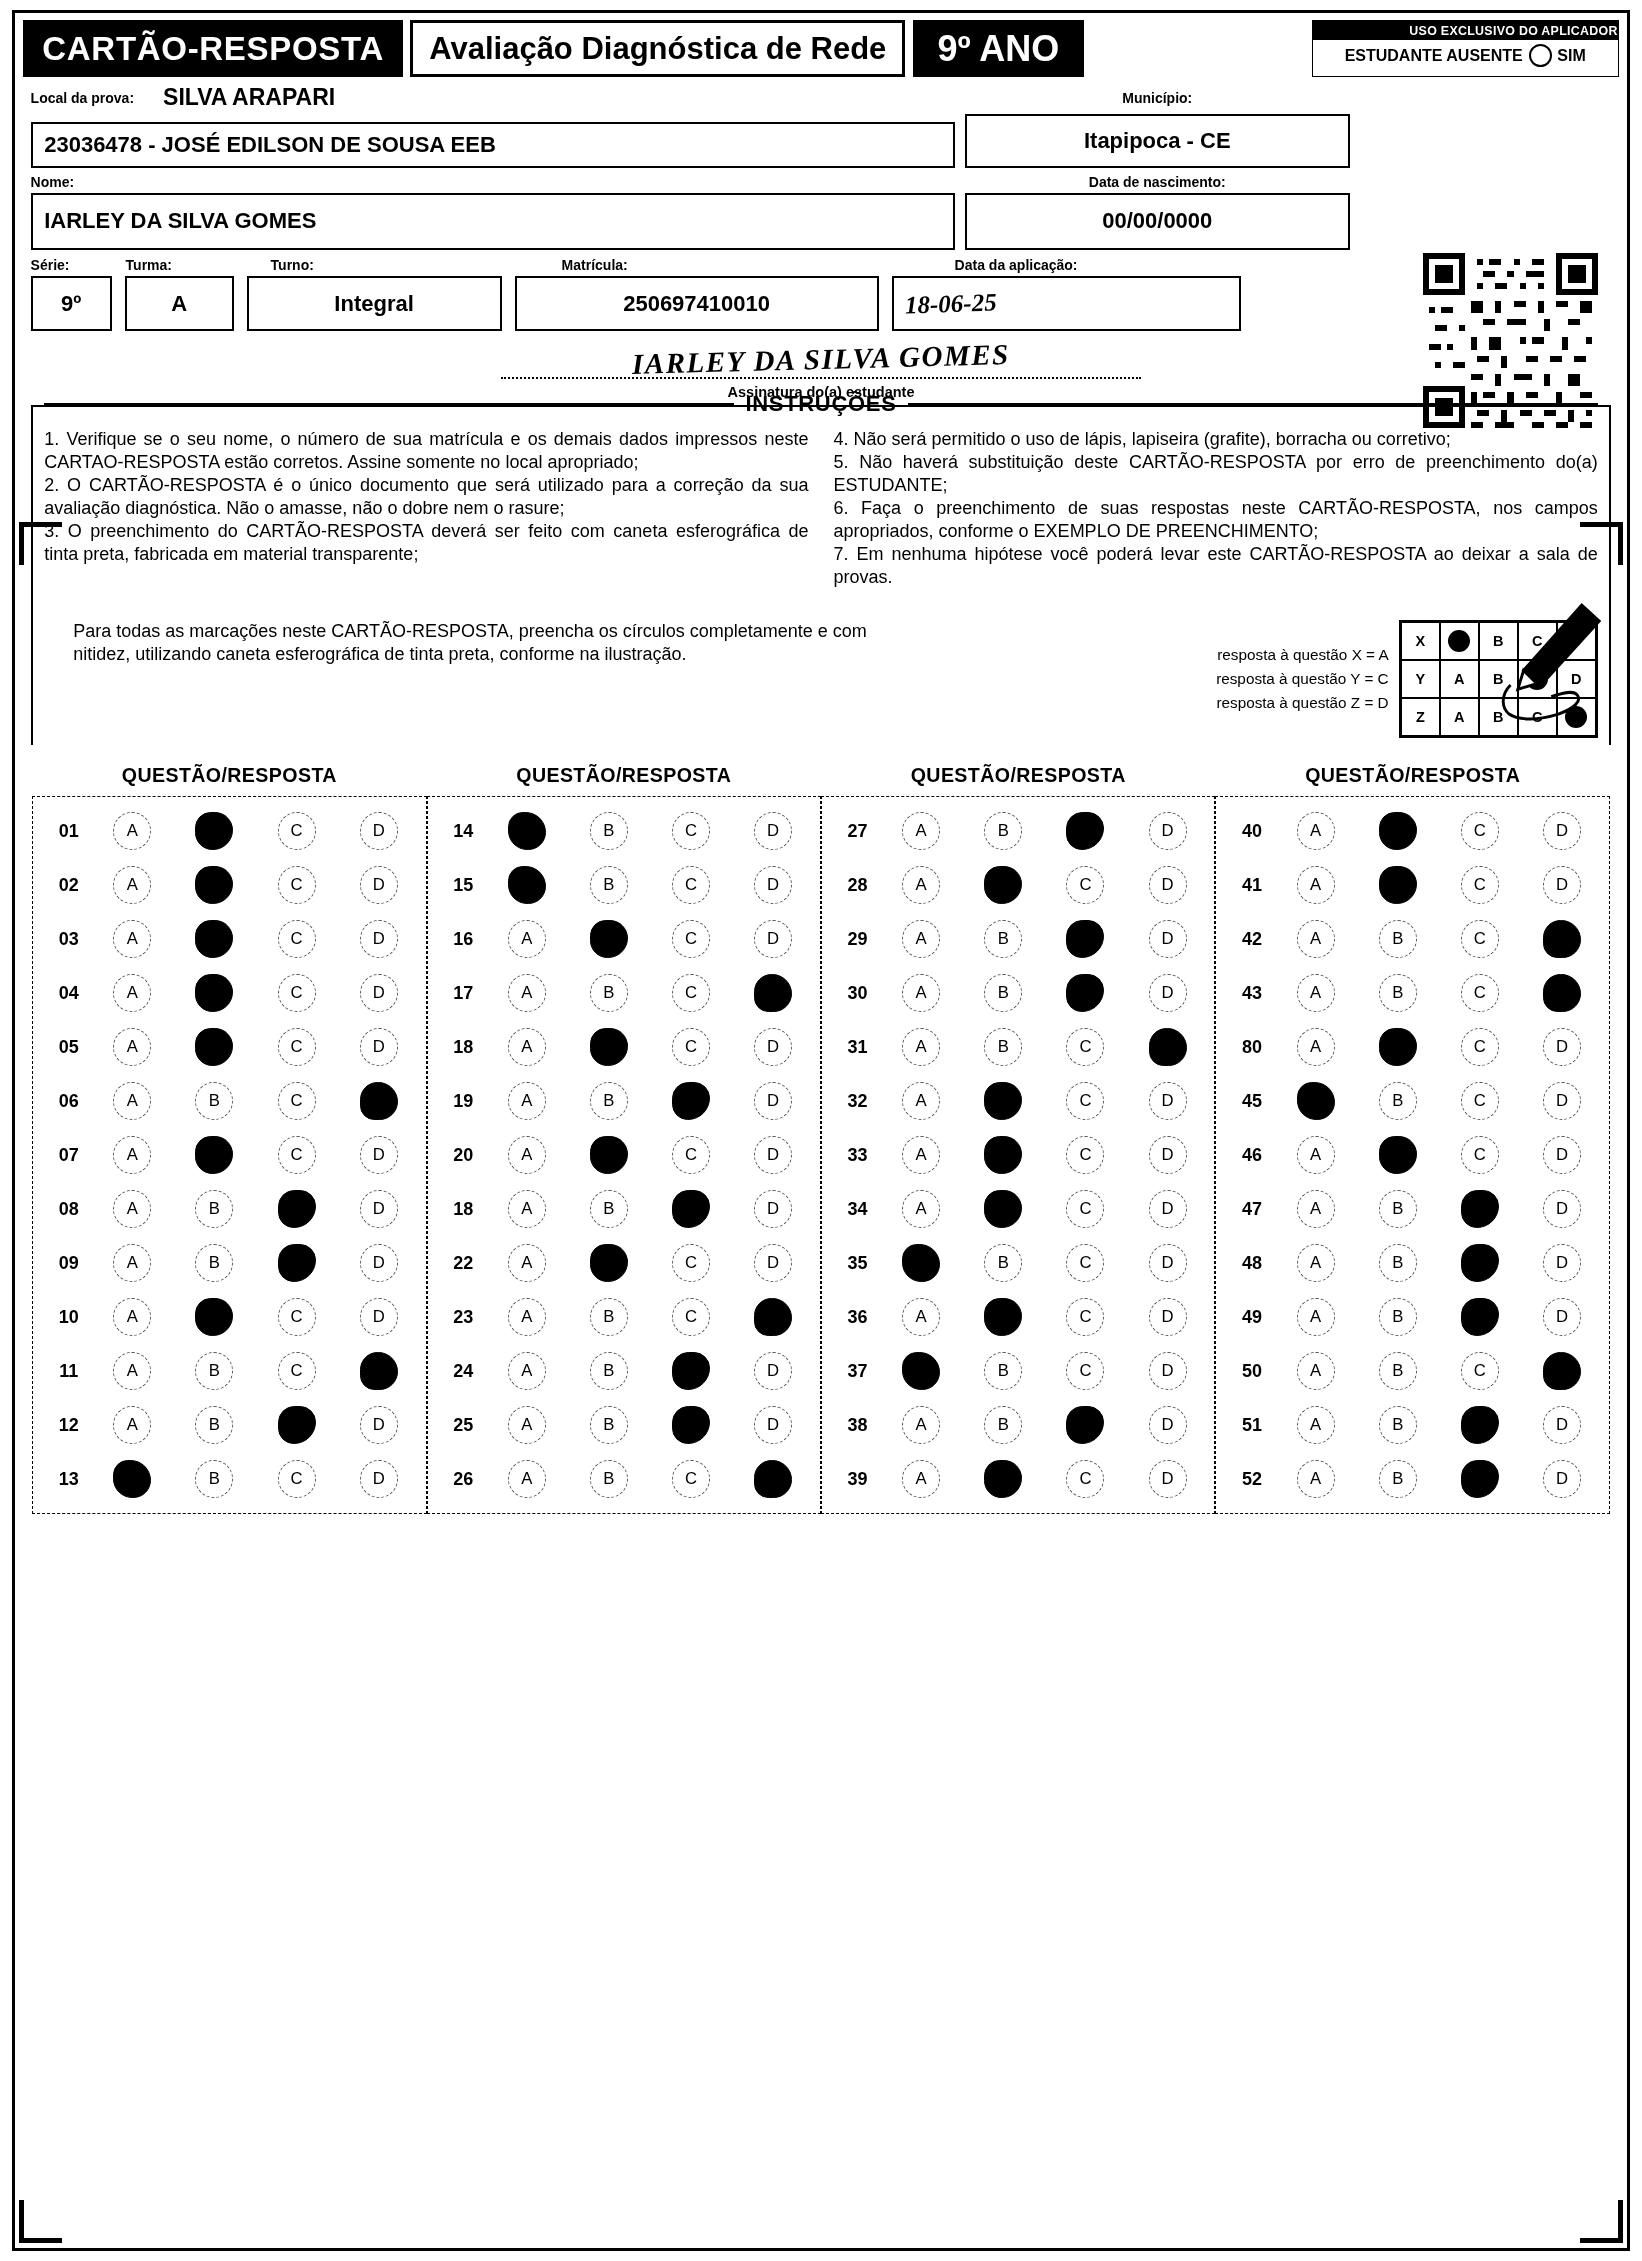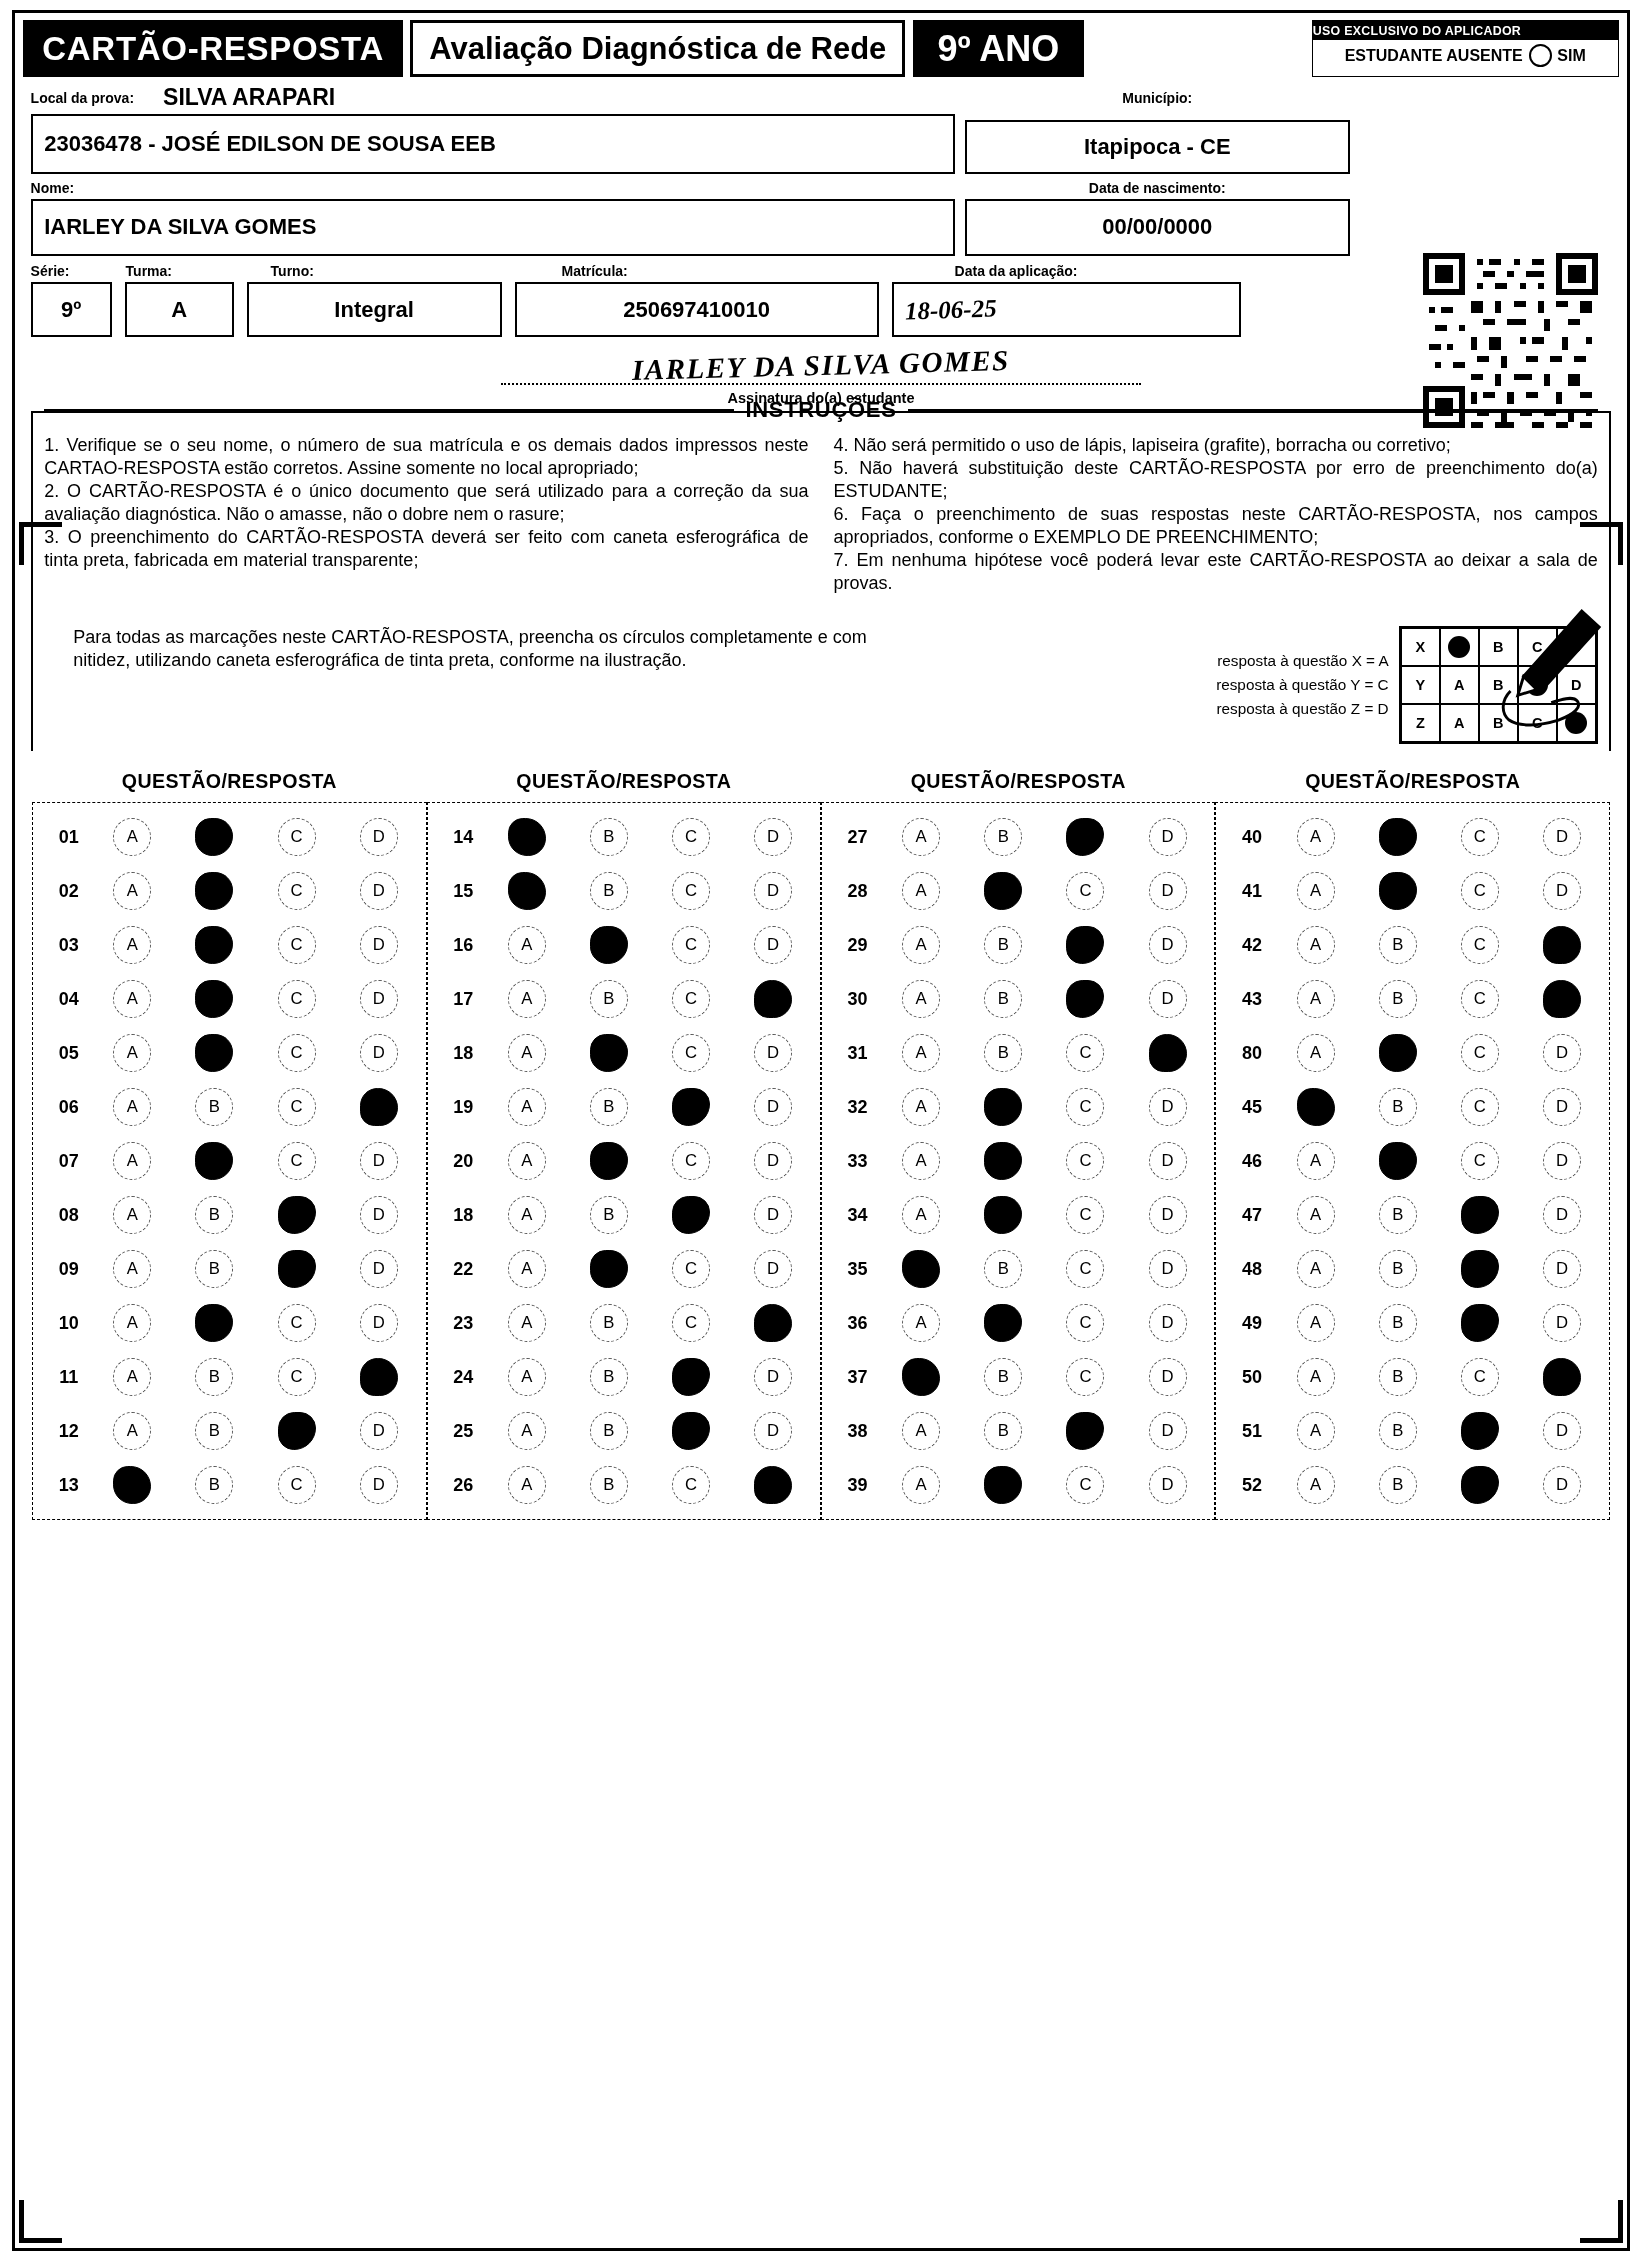--- a/index.html
+++ b/index.html
@@ -6,21 +6,21 @@
   body{font-family:"Liberation Sans",sans-serif;color:#000;}
   .page{width:1642px;height:2261px;position:relative;background:#fff;box-sizing:border-box;padding:10.2px 11.6px;}
   .sheet{border:3.6px solid #000;width:100%;height:100%;box-sizing:border-box;position:relative;padding:0;}
   
   .hdr{display:flex;align-items:stretch;padding:7.3px 8.7px 4.4px 8.7px;gap:7.3px;}
   .hdr-title{background:#000;color:#fff;font-size:33px;font-weight:bold;letter-spacing:0.7px;padding:8.7px 19px;display:flex;align-items:center;}
   .hdr-sub{flex:0 0 auto;background:#000;color:#fff;padding:2.9px;display:flex;align-items:center;}
   .hdr-sub-in{background:#fff;color:#000;font-size:31px;font-weight:bold;padding:7.3px 16px;display:flex;align-items:center;}
   .hdr-ano{background:#000;color:#fff;font-size:36px;font-weight:bold;padding:7.3px 25px;display:flex;align-items:center;}
   .hdr-right{margin-left:auto;border:1.5px solid #000;display:flex;flex-direction:column;width:305px;}
-  .hdr-right .r1{background:#000;color:#fff;font-size:12.4px;font-weight:bold;text-align:left;padding:2.2px 0;letter-spacing:0.3px;}
+  .hdr-right .r1{background:#000;color:#fff;font-size:12.4px;font-weight:bold;text-align:right;padding:2.2px 0;letter-spacing:0.3px;}
   .hdr-right .r2{display:flex;align-items:center;justify-content:center;gap:5.8px;font-size:16px;font-weight:bold;padding:4.4px 0;}
   .circ{width:19px;height:19px;border:2.2px solid #000;border-radius:50%;display:inline-block;}
   
   .ident{padding:2.9px 16px 0 16px;}
   .row{display:flex;align-items:flex-end;gap:10.2px;}
   .lbl{font-size:14px;font-weight:bold;}
   .fld{border:2.2px solid #000;font-size:22px;font-weight:bold;padding:8.7px 11.6px;box-sizing:border-box;display:flex;align-items:center;}
   .col-left{width:924px;}
   .col-right{width:385px;text-align:center;}
   .qr{width:175px;height:175px;position:absolute;right:29px;top:240px;}
@@ -92,21 +92,21 @@
             <span class="lbl">Local da prova:</span>
             <span style="font-size:23px;font-weight:bold;">SILVA ARAPARI</span>
           </div>
         </div>
         <div class="col-right">
           <span class="lbl">Município:</span>
         </div>
       </div>
 
       <div class="row" style="margin-top:2.9px;">
-        <div class="fld col-left" style="height:60px;">23036478 - JOSÉ EDILSON DE SOUSA EEB</div>
+        <div class="fld col-left" style="height:46px;">23036478 - JOSÉ EDILSON DE SOUSA EEB</div>
         <div class="fld col-right" style="height:54px;justify-content:center;">Itapipoca - CE</div>
       </div>
 
       <div class="row" style="margin-top:5.8px;">
         <div class="col-left"><span class="lbl">Nome:</span></div>
         <div class="col-right"><span class="lbl">Data de nascimento:</span></div>
       </div>
 
       <div class="row" style="margin-top:2.9px;">
         <div class="fld col-left" style="height:57px;">IARLEY DA SILVA GOMES</div>

